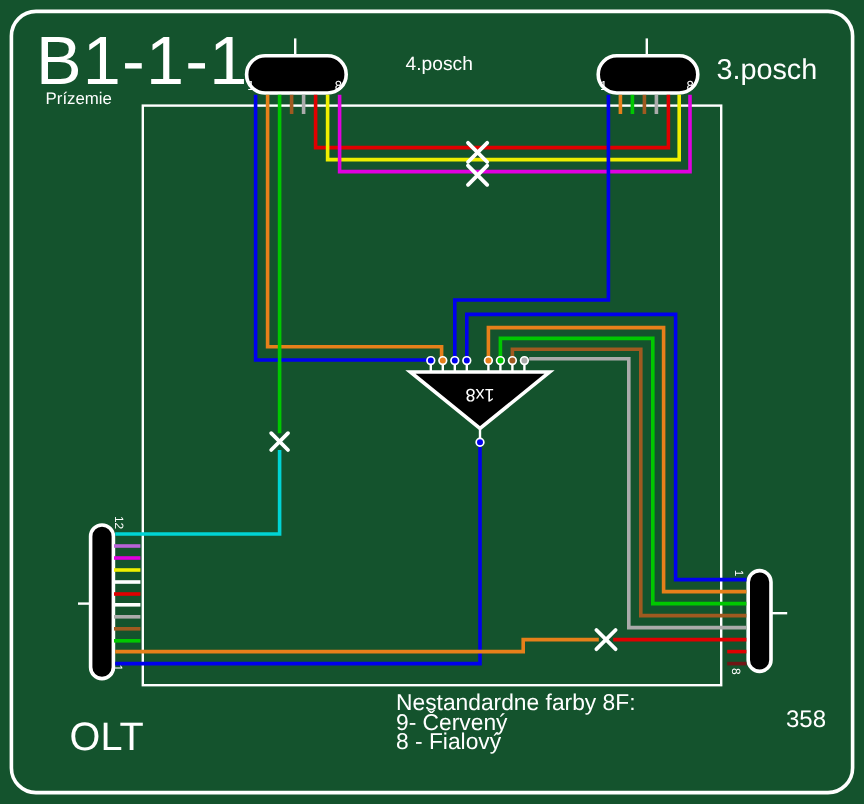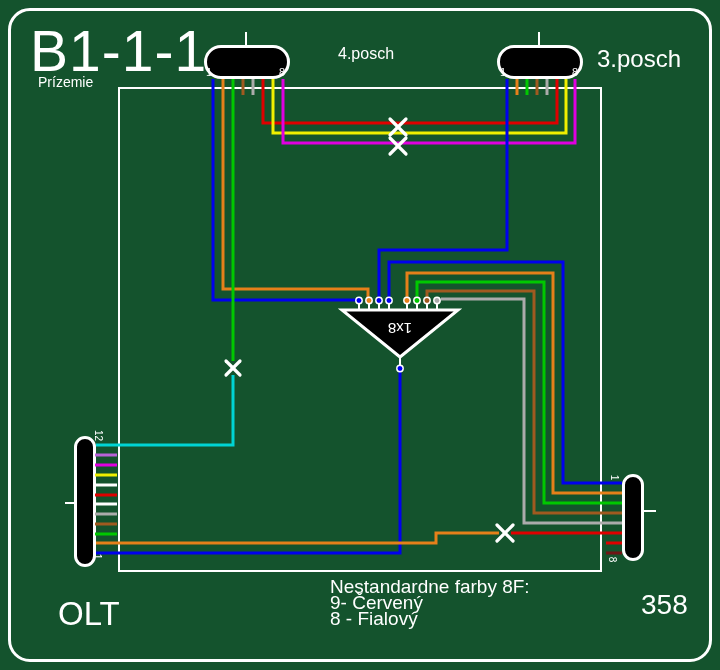--- a/index.html
+++ b/index.html
@@ -13,21 +13,21 @@
   .conn.h{border-radius:17px;}
   .conn.v{border-radius:11px;}
   .tab{position:absolute;background:#fff;}
   svg.wiring{position:absolute;left:0;top:0;}
   .t{position:absolute;color:#fff;white-space:nowrap;}
   .title{left:30px;top:18px;font-size:57px;letter-spacing:1px;}
   .subtitle{left:38px;top:74px;font-size:14px;}
   .lbl-4posch{left:338px;top:45px;font-size:16px;}
   .lbl-1posch{left:597px;top:45px;font-size:24px;}
   .lbl-olt{left:58px;top:595px;font-size:33px;}
-  .lbl-358{left:641px;top:589px;font-size:28px;}
+  .lbl-358{left:655px;top:589px;font-size:20px;}
   .note{position:absolute;left:330px;top:579px;color:#fff;font-size:19px;line-height:16px;}
   .pinlab{font-size:11px;}
   .rot90{transform:rotate(90deg);transform-origin:center;font-size:10px;}
   .splitter-label{left:383px;top:320px;width:34px;text-align:center;font-size:15px;
          transform:rotate(180deg);}
 </style>
 </head>
 <body>
 
 <div class="stage">

